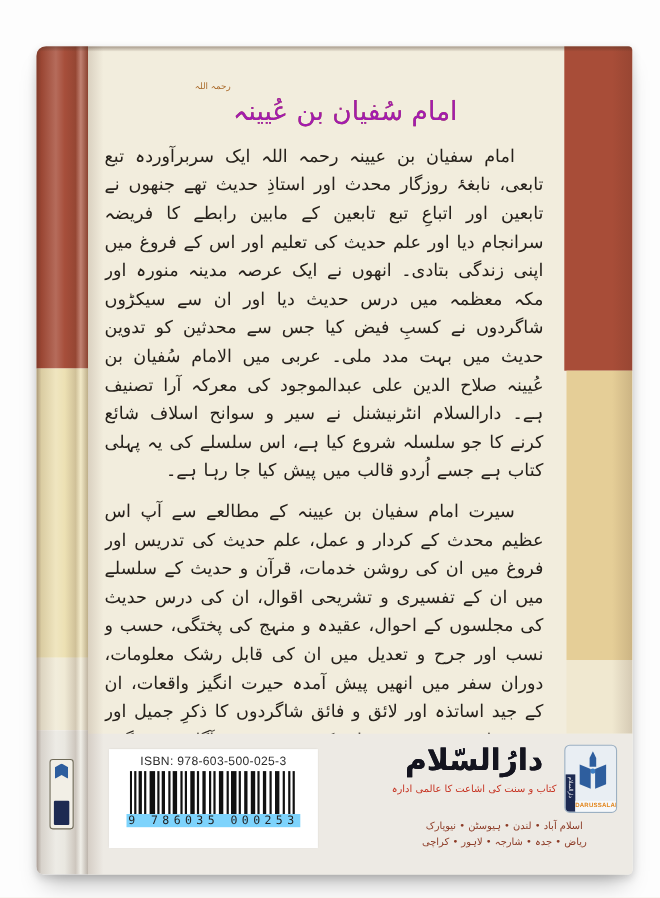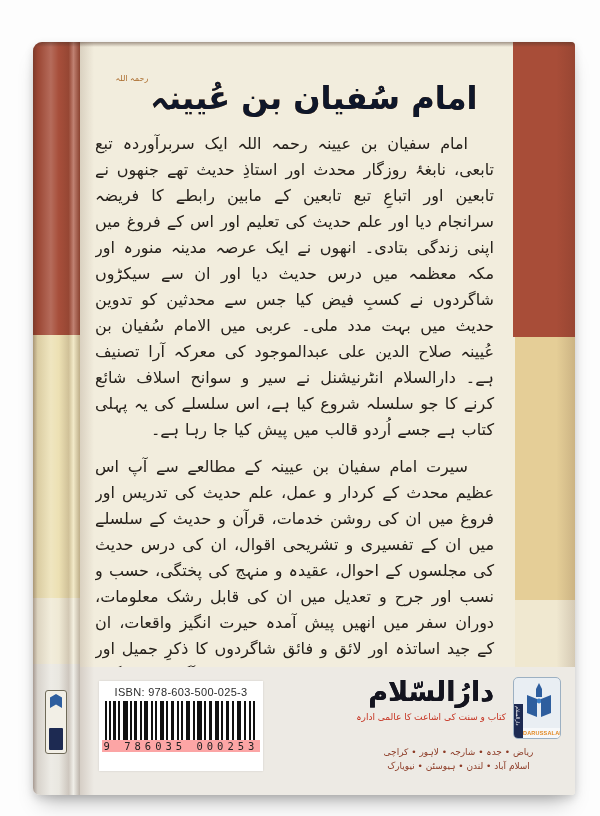--- a/index.html
+++ b/index.html
@@ -53,43 +53,43 @@
   .band-right .b-cream{position:absolute;top:558px;left:2px;width:60px;height:67px;background:#f0e8d0;}
   .band-right .b-shade{position:absolute;inset:0;background:linear-gradient(90deg,rgba(0,0,0,0) 70%,rgba(60,30,20,.15));}
   .bottom-strip{position:absolute;left:0;right:0;top:625px;height:128px;background:#edeae4;z-index:6;}
   
   .content{
     position:absolute;left:15px;top:0;width:403px;height:625px;z-index:10;
     direction:rtl;color:#26211b;overflow:hidden;
   }
   .title-wrap{margin:32px 0 14px;text-align:center;}
   .title{
-    display:inline-block;color:#0f172a;font-size:32px;font-weight:bold;
+    display:inline-block;color:#a21caf;font-size:24px;font-weight:normal;
     letter-spacing:.5px;text-shadow:0 0 .4px #ab6c2d;
   }
   .honorific{font-size:8px;color:#ab6c2d;vertical-align:28px;margin-right:2px;font-weight:normal;}
   .para{
     font-size:16px;line-height:26px;text-align:justify;margin:0 4px 11px 0;
     text-indent:26px;word-spacing:1px;
   }
   
   .barcode-box{
-    position:absolute;left:19px;top:14px;width:164px;height:90px;background:#fff;
+    position:absolute;left:19px;top:14px;width:190px;height:90px;background:#fff;
     box-shadow:0 0 2px rgba(0,0,0,.12);
     display:flex;flex-direction:column;align-items:center;padding-top:5px;box-sizing:border-box;
   }
   .isbn-text{font-family:"Liberation Sans",sans-serif;font-size:11px;color:#2c2c2c;letter-spacing:.3px;}
   .bars{margin-top:3px;}
   .barcode-digits{
     font-family:"DejaVu Sans Mono",monospace;font-size:10.5px;color:#222;
-    letter-spacing:4px;margin-top:-9px;background:#fca5a5;padding:0 2px;
+    letter-spacing:4px;margin-top:-9px;background:#7dd3fc;padding:0 2px;
   }
   .publisher{
     position:absolute;right:14px;top:10px;width:205px;direction:rtl;
-    display:flex;flex-direction:column;
+    display:flex;flex-direction:column;align-items:center;
   }
   .pub-row{display:flex;align-items:flex-start;gap:7px;}
   .emblem{
     width:46px;height:60px;border:1px solid #9cb0c2;border-radius:5px;background:#e9eef3;
     position:relative;overflow:hidden;flex:0 0 auto;
   }
   .emblem .side{position:absolute;left:0;bottom:0;width:9px;height:34px;background:#1d2a52;}
   .emblem .side span{
     position:absolute;left:1px;top:2px;color:#fff;font-size:5px;
     writing-mode:vertical-rl;letter-spacing:0;
@@ -199,20 +199,20 @@
               <path d="M25 12 L15 16 L15 34 L25 30 Z" fill="#2e5e9e"></path>
             </svg>
             <div class="pub-label">DARUSSALAM</div>
           </div>
           <div class="pub-text">
             <div class="pub-name">دارُالسّلام</div>
             <div class="pub-tagline">کتاب و سنت کی اشاعت کا عالمی ادارہ</div>
           </div>
         </div>
         <div class="pub-cities">
+          <div>اسلام آباد • لندن • ہیوسٹن • نیویارک</div>
           <div>ریاض • جدہ • شارجہ • لاہور • کراچی</div>
-          <div>اسلام آباد • لندن • ہیوسٹن • نیویارک</div>
         </div>
       </div>
 
     </div>
   </div>
 </div>
 
 </body></html>

